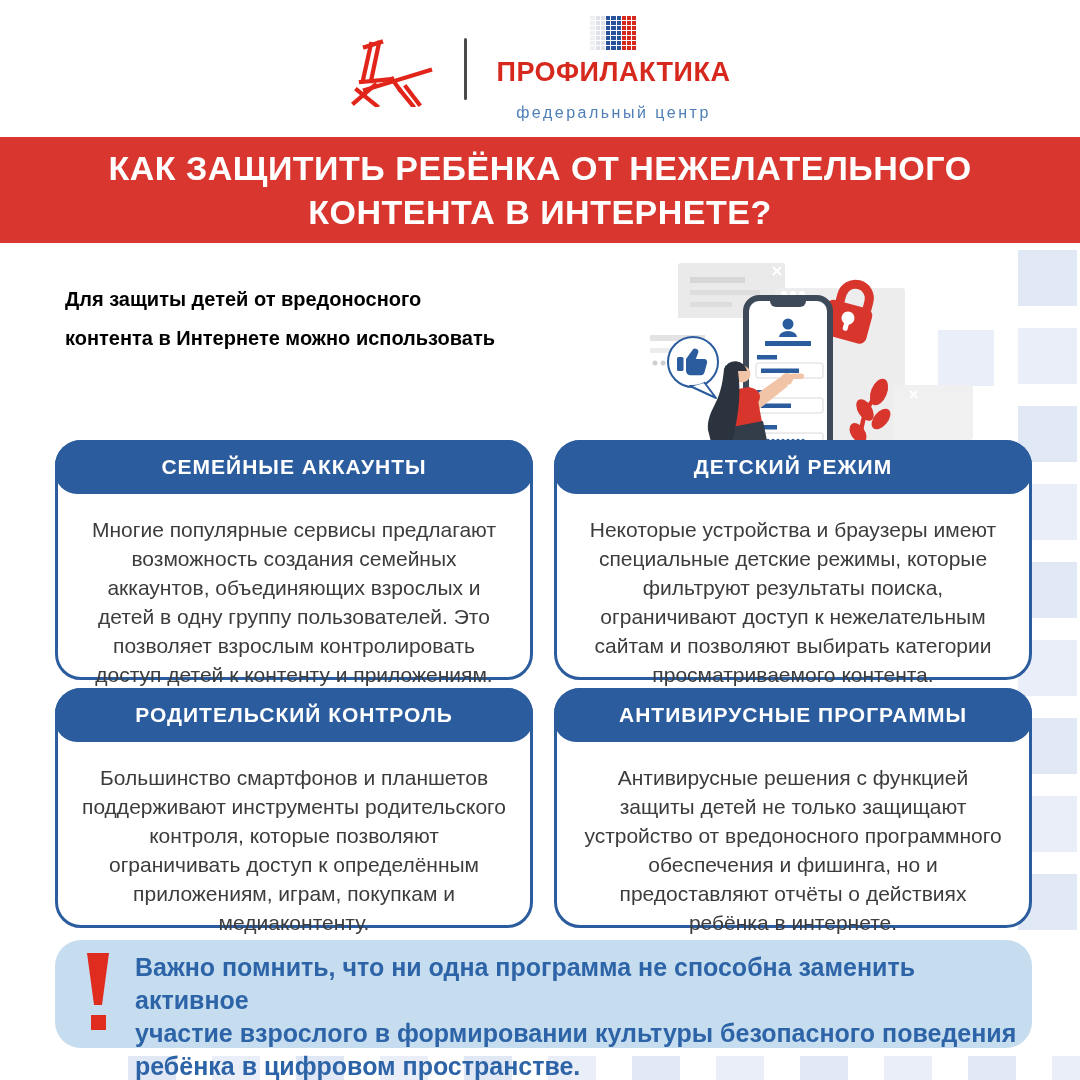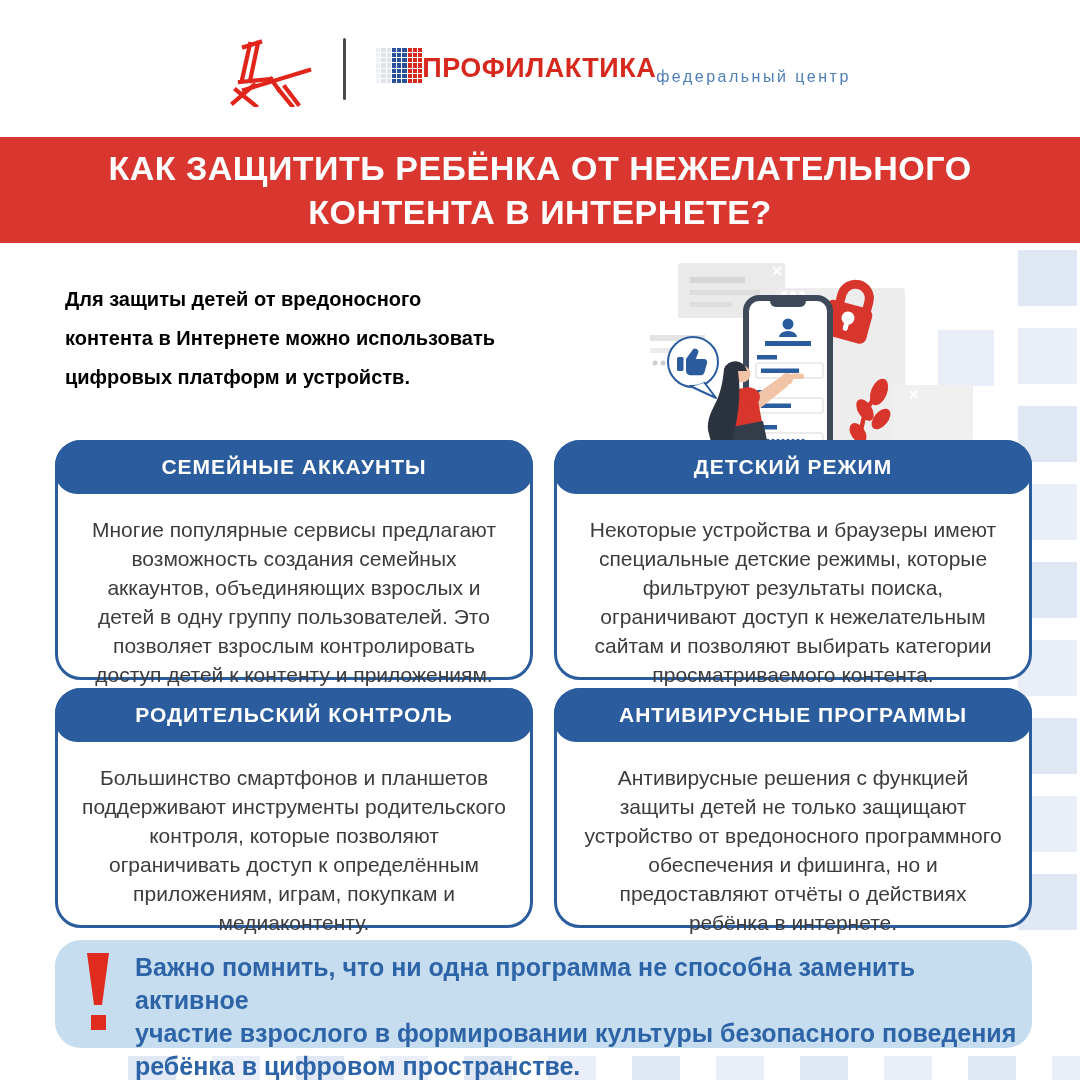--- a/index.html
+++ b/index.html
@@ -4,21 +4,21 @@
 <style>
   html,body{margin:0;padding:0;background:#fff;}
   .page{position:relative;width:1080px;height:1080px;background:#fff;overflow:hidden;
         font-family:"Liberation Sans","DejaVu Sans",sans-serif;}
 
   
   .top{position:absolute;top:0;left:0;right:0;height:137px;
        display:flex;align-items:center;justify-content:center;gap:30px;z-index:5;}
   .chair-svg{width:84px;height:70px;margin-top:6px;}
   .logo-divider{width:3px;height:62px;background:#4a4a4a;border-radius:2px;}
-  .brand{display:flex;flex-direction:row;align-items:center;}
+  .brand{display:flex;flex-direction:column;align-items:center;}
   .pixel-grid{width:46px;height:35px;display:grid;
               grid-template-rows:repeat(7,1fr);grid-template-columns:repeat(9,1fr);
               gap:1px;margin-bottom:6px;}
   .pixel-grid i{display:block;}
   .brand-name{font-size:27px;font-weight:bold;color:var(--logo-red,#d7281e);letter-spacing:.5px;}
   .brand-tagline{font-size:16px;color:#4e7fb7;letter-spacing:2.5px;margin-top:16px;}
 
   
   .banner{position:absolute;top:137px;left:0;right:0;height:106px;
           background:var(--red,#d8362e);display:flex;flex-direction:column;
@@ -166,21 +166,20 @@
     </div>
   </header>
 
   <section class="banner">
     <h1><span>КАК ЗАЩИТИТЬ РЕБЁНКА ОТ НЕЖЕЛАТЕЛЬНОГО</span><br><span>КОНТЕНТА В ИНТЕРНЕТЕ?</span></h1>
   </section>
 
   <div class="intro-text">
     <div>Для защиты детей от вредоносного</div>
     <div>контента в Интернете можно использовать</div>
-    <div>цифровых платформ и устройств.</div>
   </div>
 
   <svg class="illustration" viewBox="0 0 450 200">
 
     <g>
       <rect x="48" y="13" width="107" height="67" rx="3" fill="#eaeaea"></rect>
       <rect x="60" y="27" width="55" height="6" fill="#d6d6d6"></rect>
       <rect x="60" y="40" width="70" height="5" fill="#dddddd"></rect>
       <rect x="60" y="52" width="42" height="5" fill="#dddddd"></rect>
       <g stroke="#ffffff" stroke-width="2">

